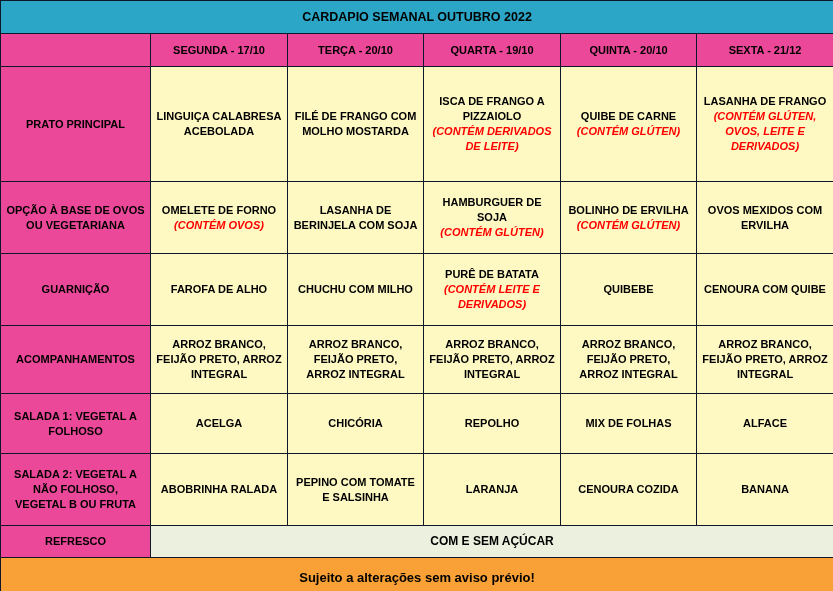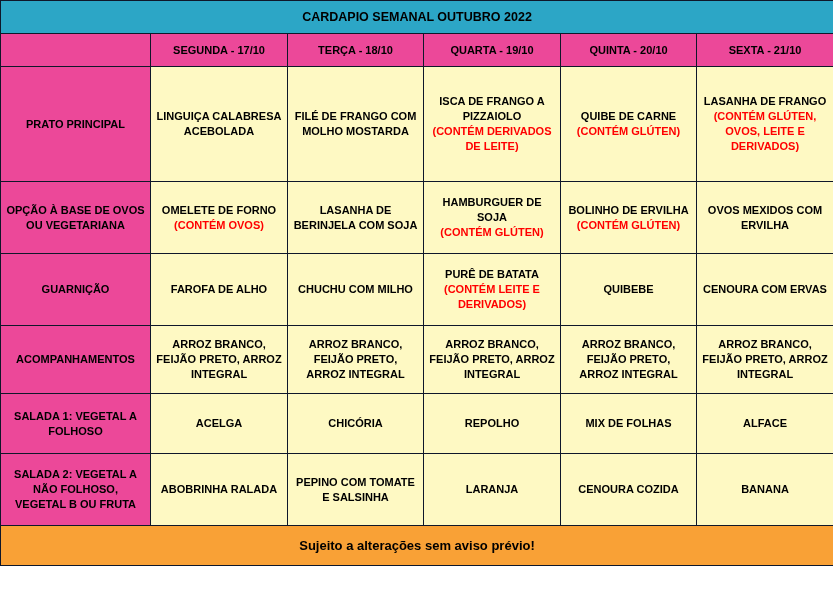--- a/index.html
+++ b/index.html
@@ -33,20 +33,21 @@
   }
   tr.days-row { height: 33px; }
   .corner-cell, .day-header, .row-label {
     background: #ec4899;
   }
   .cell { background: #fef9c3; }
   .item { display: block; }
   .note {
     display: block;
     color: #FF0000;
+    font-style: italic;
   }
   .note:empty { display: none; }
   tr.r1 { height: 115px; }
   tr.r2 { height: 72px; }
   tr.r3 { height: 72px; }
   tr.r4 { height: 68px; }
   tr.r5 { height: 60px; }
   tr.r6 { height: 72px; }
   tr.refresco-row { height: 32px; }
   .refresco-cell {
@@ -71,24 +72,24 @@
     <col style="width:136px">
     <col style="width:137px">
   </colgroup>
   <thead>
     <tr>
       <th colspan="6" class="title-cell">CARDAPIO SEMANAL OUTUBRO 2022</th>
     </tr>
     <tr class="days-row">
       <th class="corner-cell"></th>
       <th class="day-header">SEGUNDA - 17/10</th>
-      <th class="day-header">TERÇA - 18/10</th>
+      <th class="day-header">TERÇA - 20/10</th>
       <th class="day-header">QUARTA - 19/10</th>
       <th class="day-header">QUINTA - 20/10</th>
-      <th class="day-header">SEXTA - 21/10</th>
+      <th class="day-header">SEXTA - 21/12</th>
     </tr>
   </thead>
   <tbody>
     <tr class="r1">
       <th class="row-label">PRATO PRINCIPAL</th>
       <td class="cell">
         <span class="item">LINGUIÇA CALABRESA ACEBOLADA</span>
 
       </td>
       <td class="cell">
@@ -143,21 +144,21 @@
       </td>
       <td class="cell">
         <span class="item">PURÊ DE BATATA</span>
         <span class="note">(CONTÉM LEITE E DERIVADOS)</span>
       </td>
       <td class="cell">
         <span class="item">QUIBEBE</span>
 
       </td>
       <td class="cell">
-        <span class="item">CENOURA COM ERVAS</span>
+        <span class="item">CENOURA COM QUIBE</span>
 
       </td>
     </tr>
     <tr class="r4">
       <th class="row-label">ACOMPANHAMENTOS</th>
       <td class="cell">
         <span class="item">ARROZ BRANCO, FEIJÃO PRETO, ARROZ INTEGRAL</span>
 
       </td>
       <td class="cell">
@@ -216,17 +217,21 @@
       </td>
       <td class="cell">
         <span class="item">CENOURA COZIDA</span>
 
       </td>
       <td class="cell">
         <span class="item">BANANA</span>
 
       </td>
     </tr>
+    <tr class="refresco-row">
+      <th class="row-label">REFRESCO</th>
+      <td colspan="5" class="refresco-cell">COM E SEM AÇÚCAR</td>
+    </tr>
     <tr class="footer-row">
       <td colspan="6" class="footer-cell">Sujeito a alterações sem aviso prévio!</td>
     </tr>
   </tbody>
 </table>
 
 </body></html>

